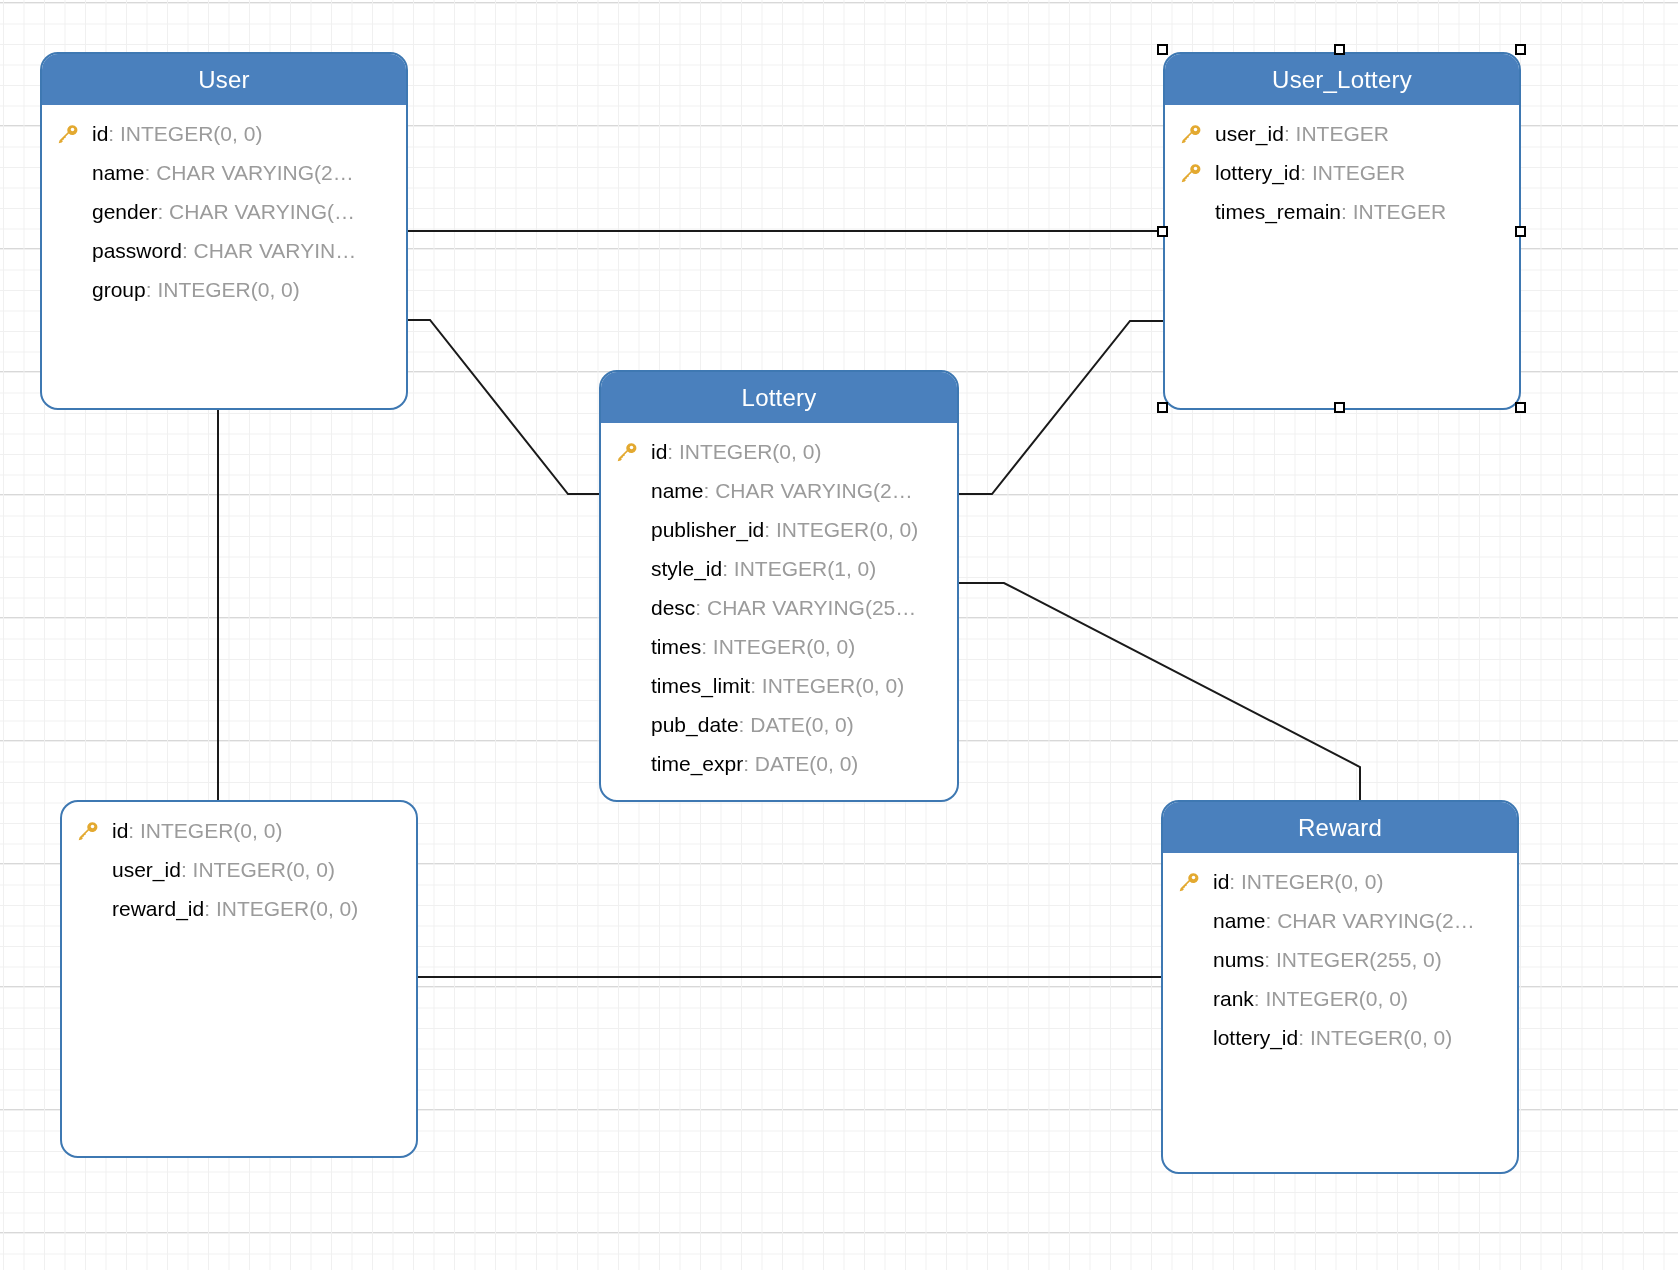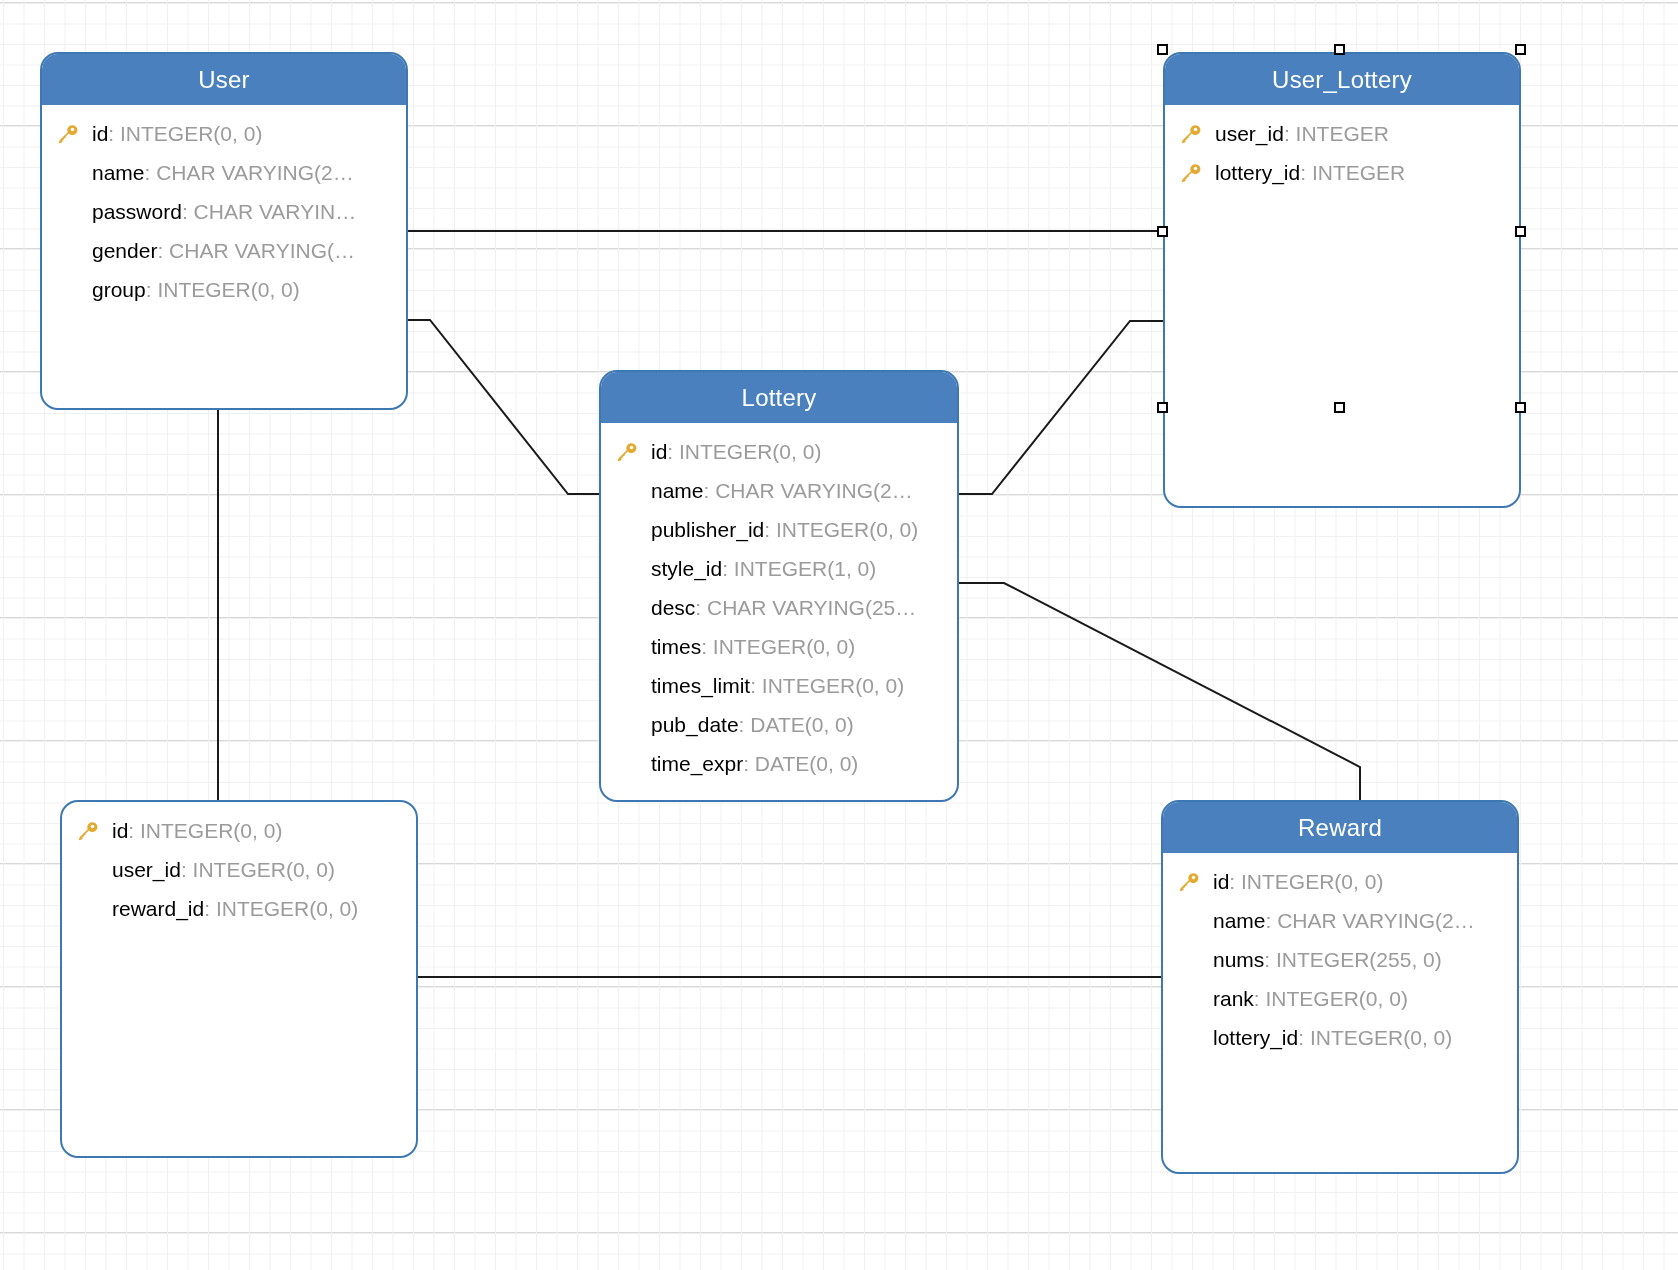--- a/index.html
+++ b/index.html
@@ -119,52 +119,56 @@
               </svg>
             </span>
             <span class="attr-text"><span class="attr-name">id</span><span class="attr-type">: INTEGER(0, 0)</span></span>
           </div>
           <div class="attr-row">
             <span class="key-slot"></span>
             <span class="attr-text"><span class="attr-name">name</span><span class="attr-type">: CHAR VARYING(2…</span></span>
           </div>
           <div class="attr-row">
             <span class="key-slot"></span>
+            <span class="attr-text"><span class="attr-name">gender</span><span class="attr-type">: CHAR VARYING(…</span></span>
+          </div>
+          <div class="attr-row">
+            <span class="key-slot"></span>
             <span class="attr-text"><span class="attr-name">password</span><span class="attr-type">: CHAR VARYIN…</span></span>
           </div>
           <div class="attr-row">
             <span class="key-slot"></span>
-            <span class="attr-text"><span class="attr-name">gender</span><span class="attr-type">: CHAR VARYING(…</span></span>
-          </div>
-          <div class="attr-row">
-            <span class="key-slot"></span>
             <span class="attr-text"><span class="attr-name">group</span><span class="attr-type">: INTEGER(0, 0)</span></span>
           </div>
         </div>
       </div>
-      <div class="entity" style="left: 1163px; top: 52px; width: 358px; height: 456px;">
+      <div class="entity" style="left: 1163px; top: 52px; width: 358px; height: 358px;">
         <div class="entity-header">User_Lottery</div>
         <div class="entity-body">
           <div class="attr-row">
             <span class="key-slot">
               <svg width="22" height="22" viewBox="0 0 22 22">
                 <path d="M15.2 2.2a4.9 4.9 0 0 0-4.45 6.96L2.6 17.3l-.9 3.0 3.0-.85 1.05-1.05-.5-1.35 1.45-.35.35-1.5 1.45-.3.25-1.45 3.07-3.07A4.9 4.9 0 1 0 15.2 2.2z" fill="#e3a930"></path>
                 <circle cx="15.5" cy="6.6" r="1.75" fill="#ffffff"></circle>
               </svg>
             </span>
             <span class="attr-text"><span class="attr-name">user_id</span><span class="attr-type">: INTEGER</span></span>
           </div>
           <div class="attr-row">
             <span class="key-slot">
               <svg width="22" height="22" viewBox="0 0 22 22">
                 <path d="M15.2 2.2a4.9 4.9 0 0 0-4.45 6.96L2.6 17.3l-.9 3.0 3.0-.85 1.05-1.05-.5-1.35 1.45-.35.35-1.5 1.45-.3.25-1.45 3.07-3.07A4.9 4.9 0 1 0 15.2 2.2z" fill="#e3a930"></path>
                 <circle cx="15.5" cy="6.6" r="1.75" fill="#ffffff"></circle>
               </svg>
             </span>
             <span class="attr-text"><span class="attr-name">lottery_id</span><span class="attr-type">: INTEGER</span></span>
+          </div>
+          <div class="attr-row">
+            <span class="key-slot"></span>
+            <span class="attr-text"><span class="attr-name">times_remain</span><span class="attr-type">: INTEGER</span></span>
           </div>
         </div>
       </div>
       <div class="entity" style="left: 599px; top: 370px; width: 360px; height: 432px;">
         <div class="entity-header">Lottery</div>
         <div class="entity-body">
           <div class="attr-row">
             <span class="key-slot">
               <svg width="22" height="22" viewBox="0 0 22 22">
                 <path d="M15.2 2.2a4.9 4.9 0 0 0-4.45 6.96L2.6 17.3l-.9 3.0 3.0-.85 1.05-1.05-.5-1.35 1.45-.35.35-1.5 1.45-.3.25-1.45 3.07-3.07A4.9 4.9 0 1 0 15.2 2.2z" fill="#e3a930"></path>

